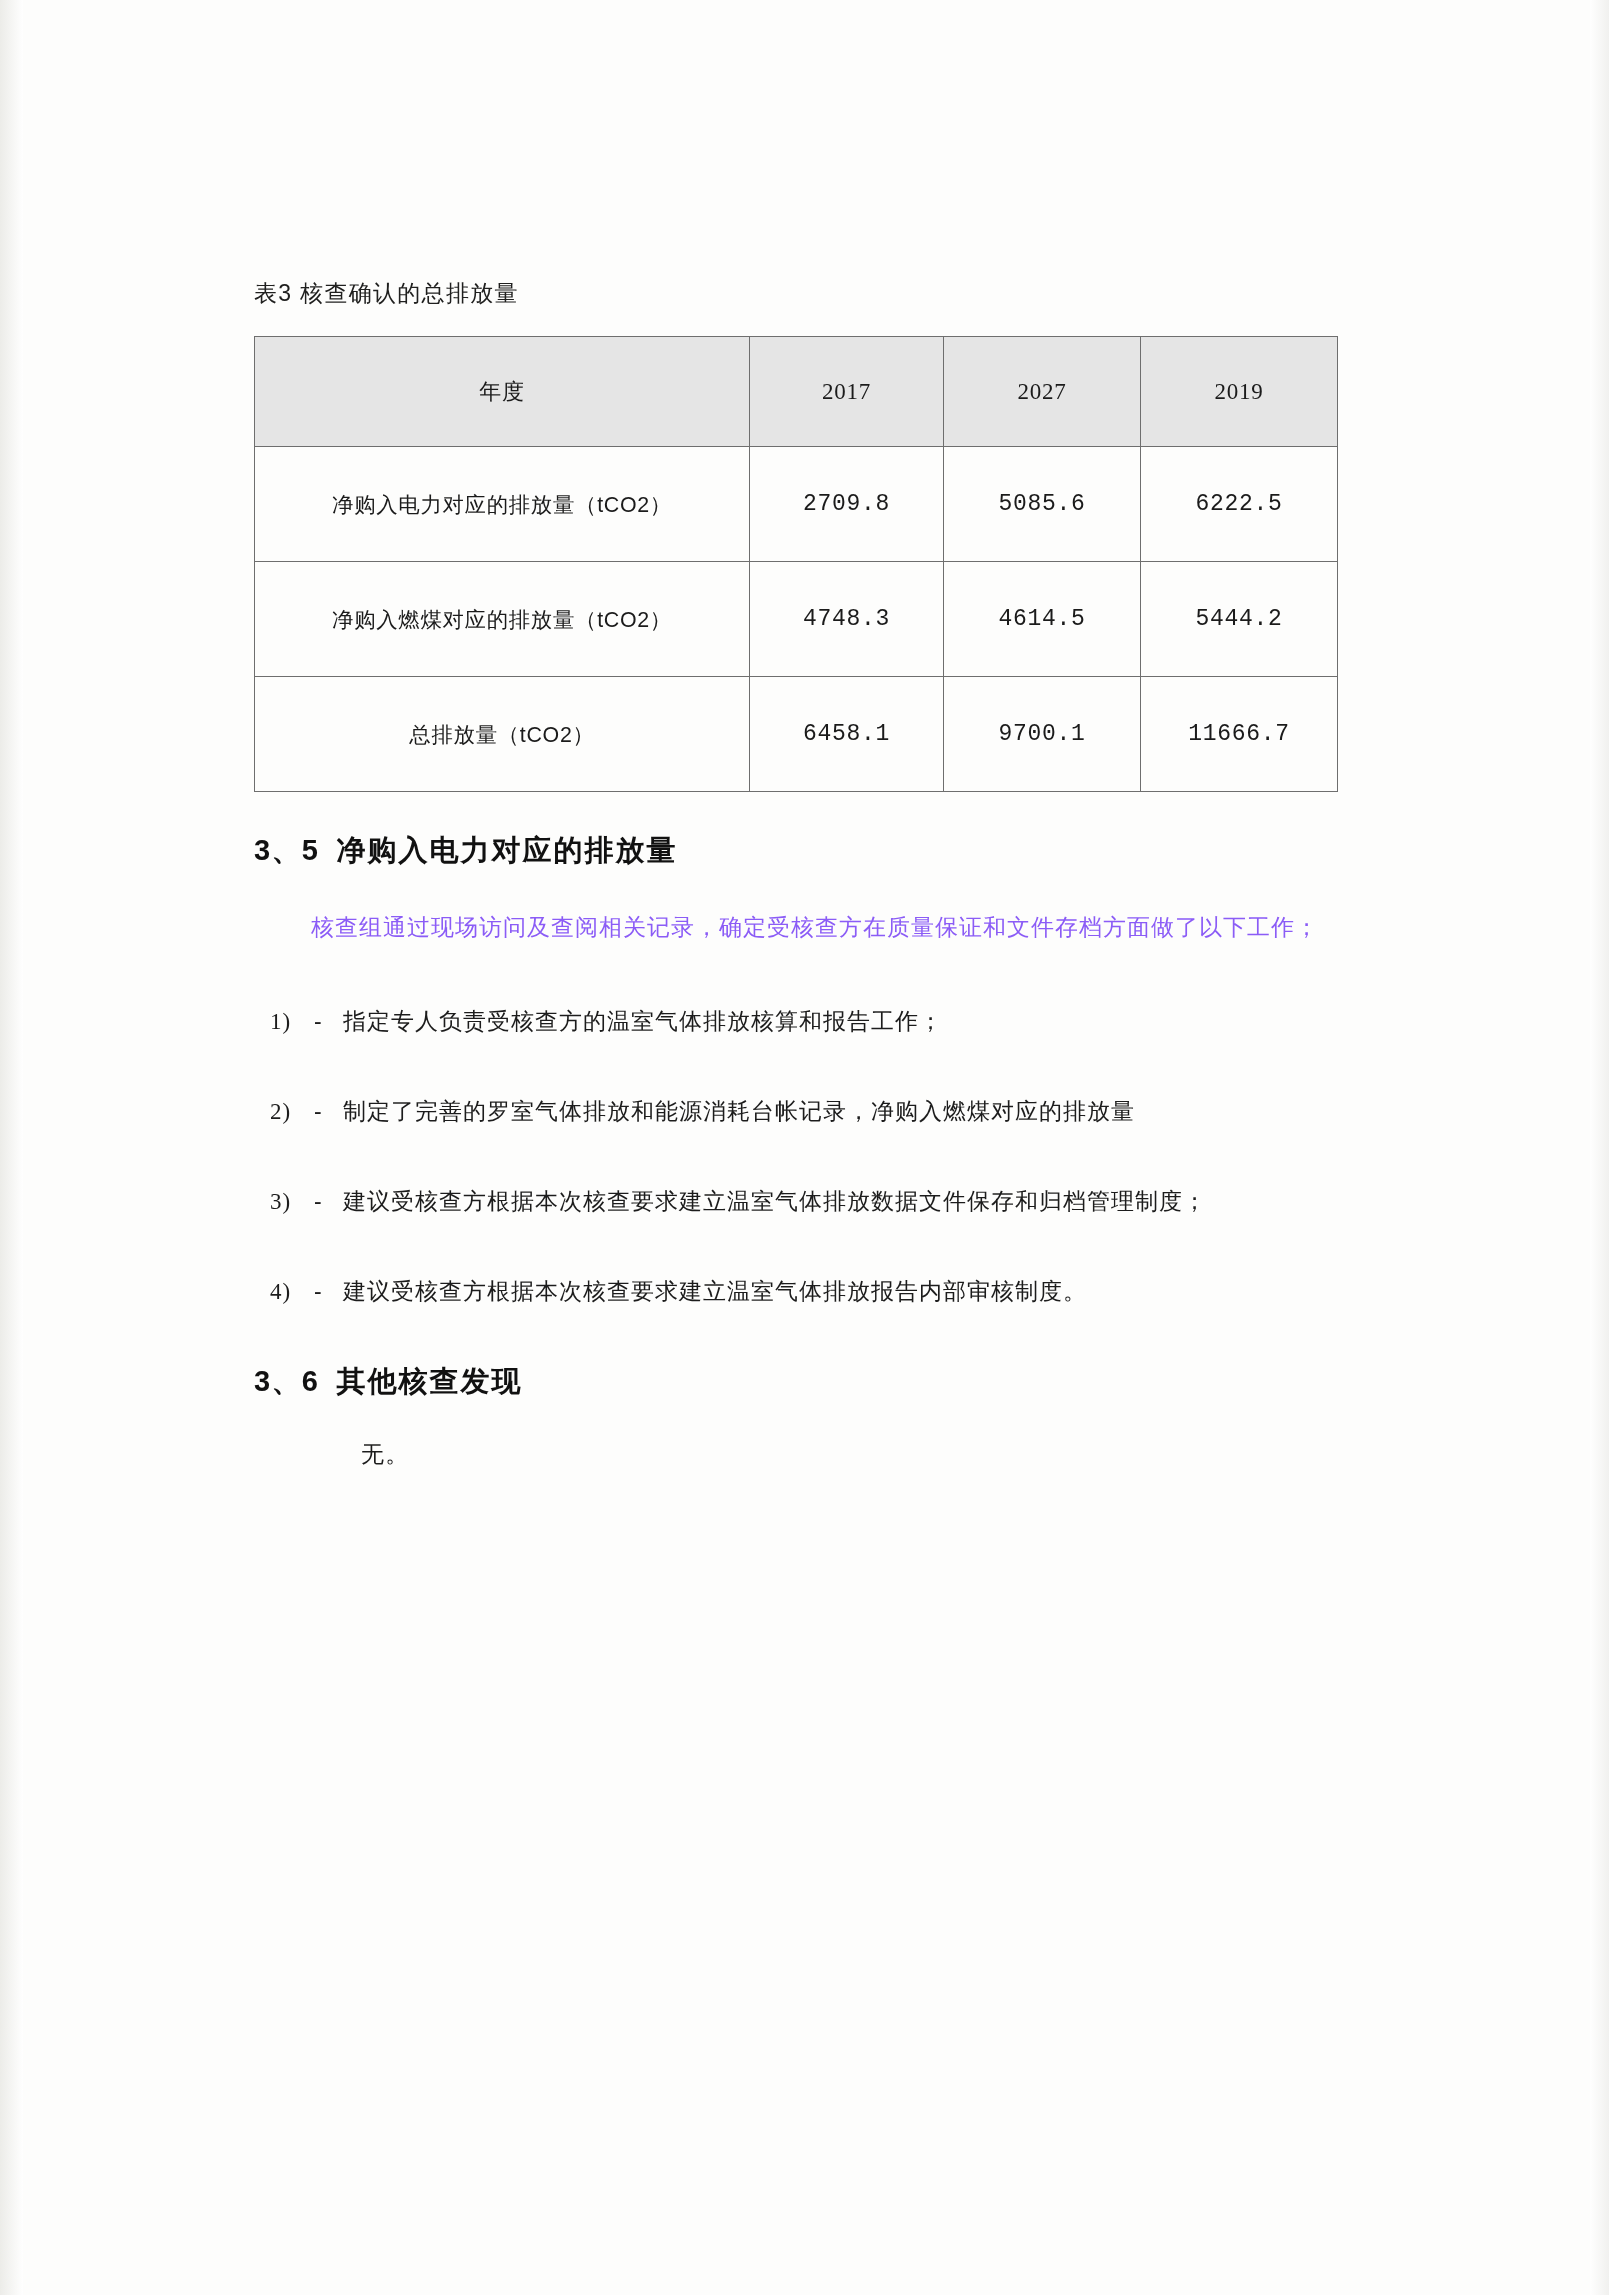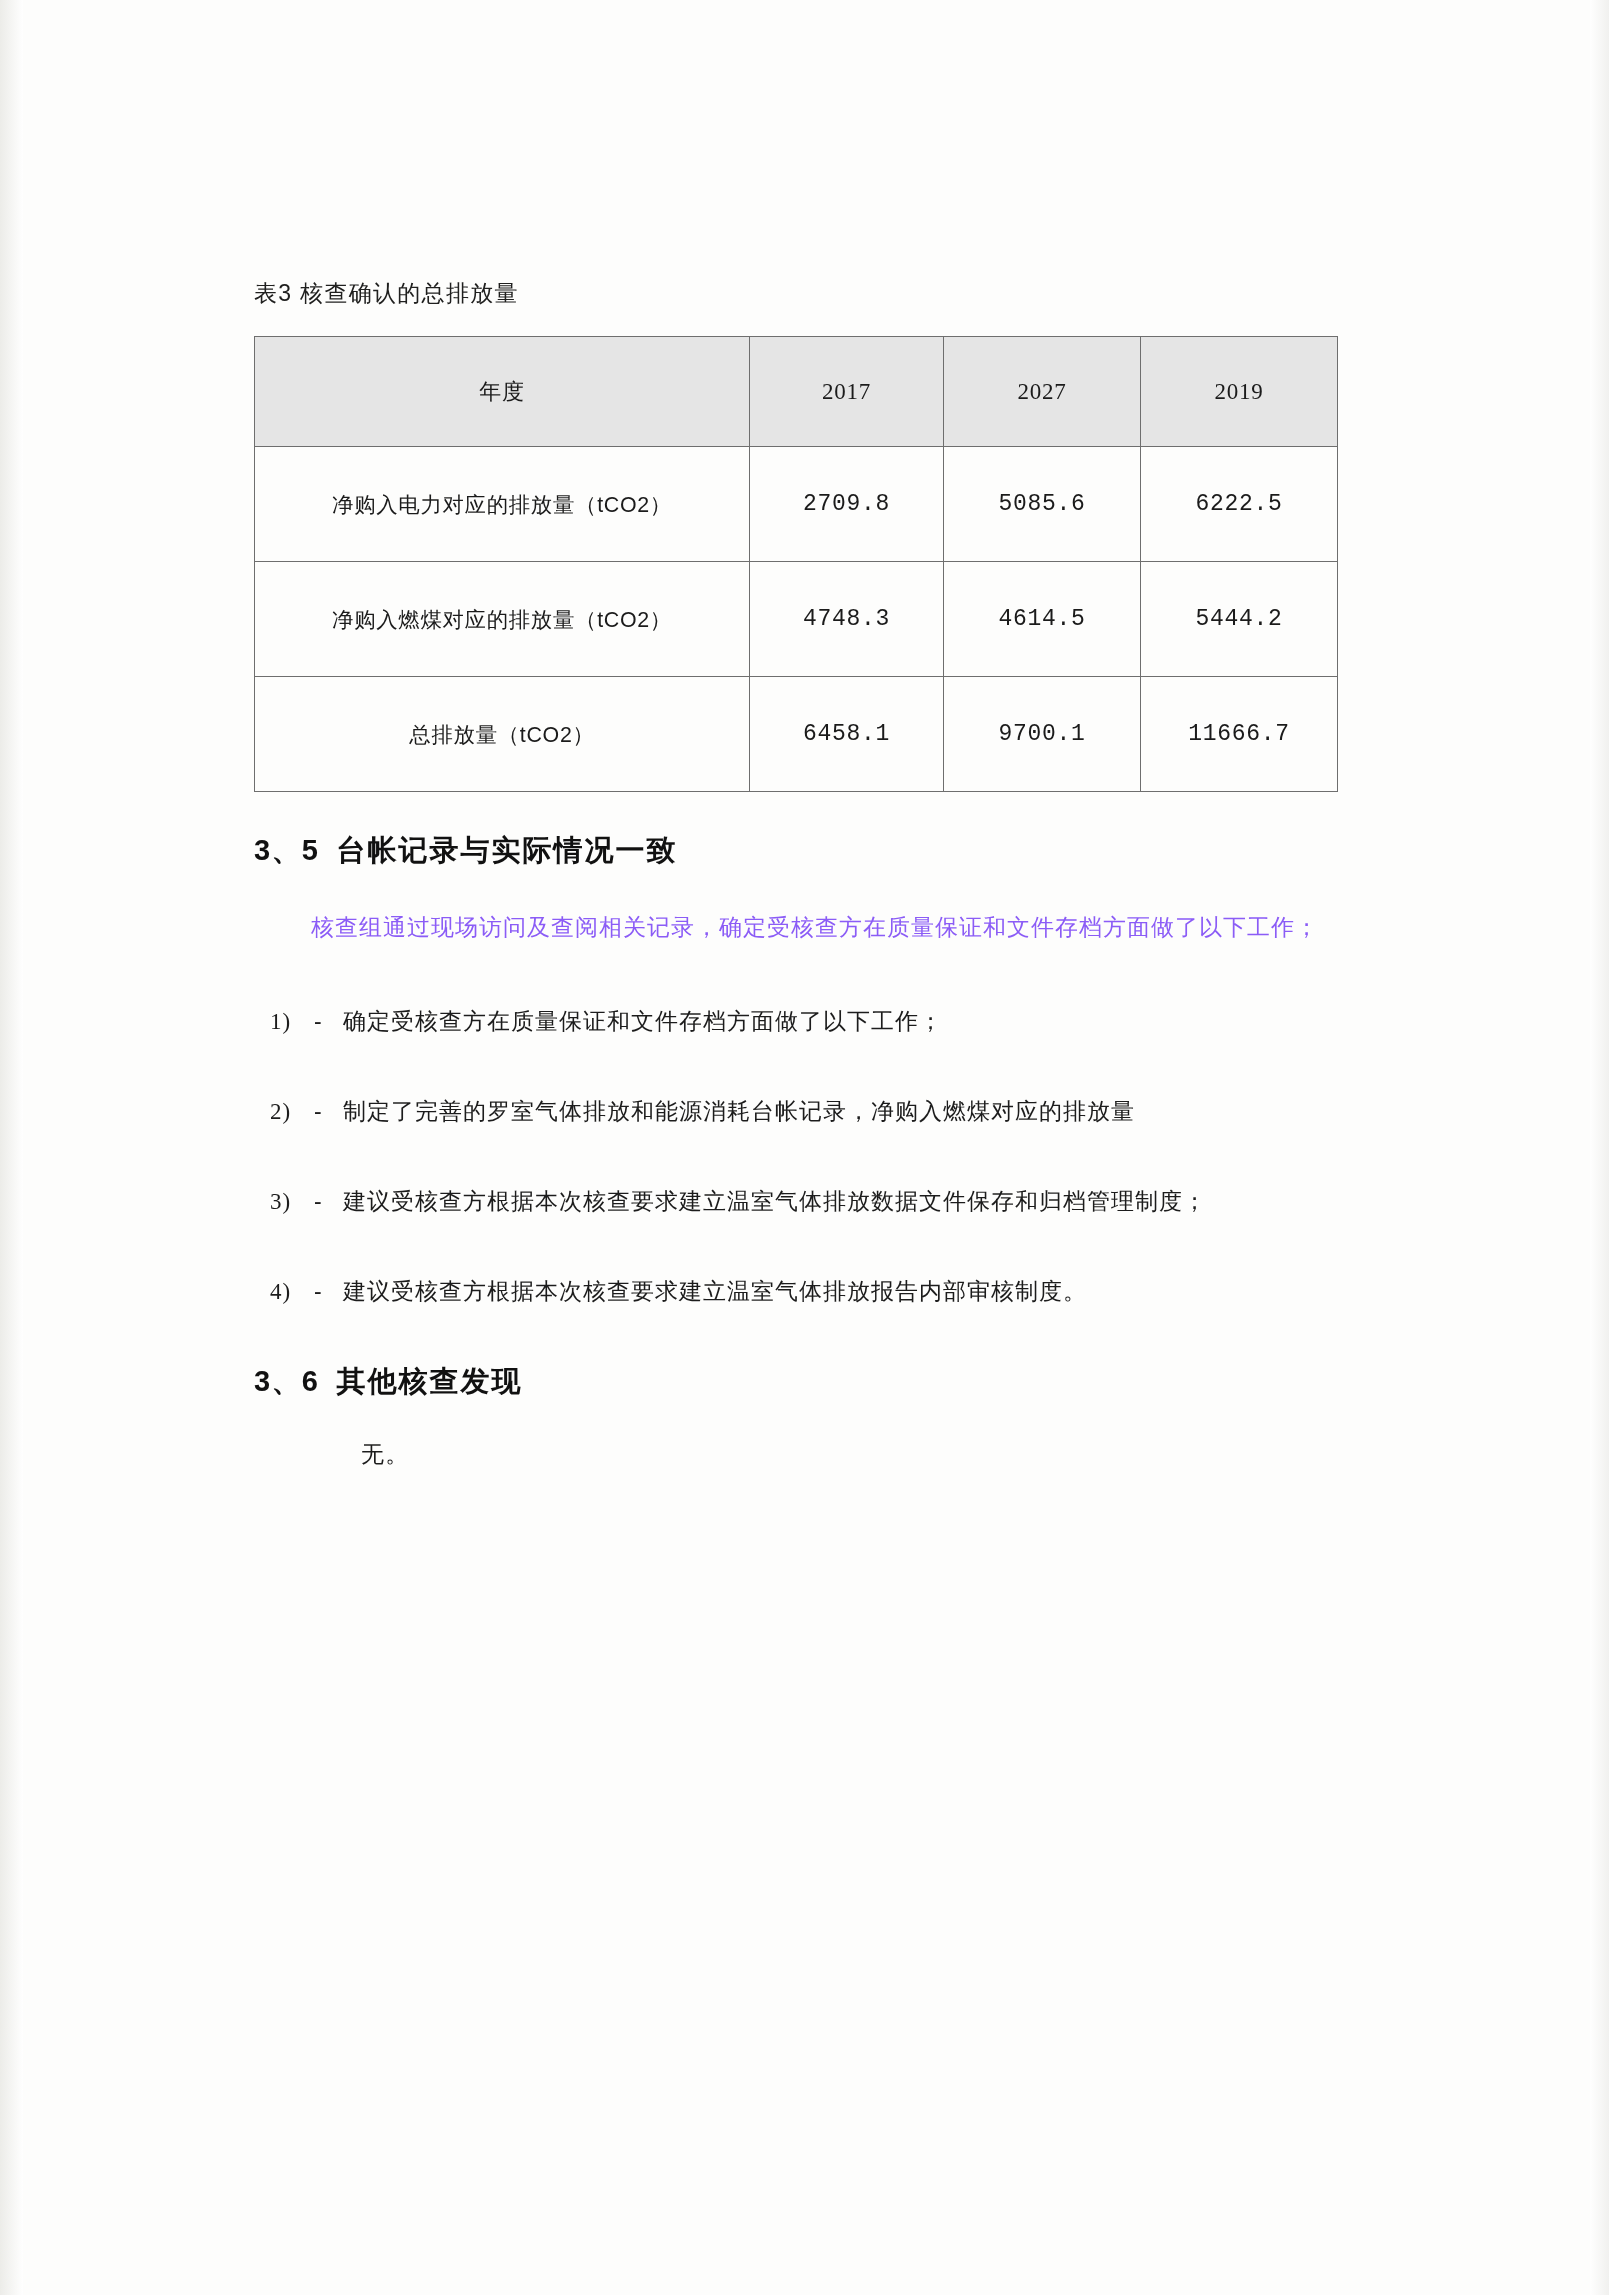--- a/index.html
+++ b/index.html
@@ -201,30 +201,30 @@
         <tr>
           <td class="label">总排放量（tCO2）</td>
           <td class="num">6458.1</td>
           <td class="num">9700.1</td>
           <td class="num">11666.7</td>
         </tr>
       </tbody>
     </table>
 
     <h2 class="section-heading">
-      <span class="num">3、5</span><span class="gap"></span><span>台帐记录与实际情况一致</span>
+      <span class="num">3、5</span><span class="gap"></span><span>净购入电力对应的排放量</span>
     </h2>
 
     <p class="body-para">核查组通过现场访问及查阅相关记录，确定受核查方在质量保证和文件存档方面做了以下工作；</p>
 
     <ol class="numbered">
       <li>
         <span class="marker">1)</span>
         <span class="dash">-</span>
-        <span class="item-text">确定受核查方在质量保证和文件存档方面做了以下工作；</span>
+        <span class="item-text">指定专人负责受核查方的温室气体排放核算和报告工作；</span>
       </li>
       <li>
         <span class="marker">2)</span>
         <span class="dash">-</span>
         <span class="item-text">制定了完善的罗室气体排放和能源消耗台帐记录，净购入燃煤对应的排放量</span>
       </li>
       <li>
         <span class="marker">3)</span>
         <span class="dash">-</span>
         <span class="item-text">建议受核查方根据本次核查要求建立温室气体排放数据文件保存和归档管理制度；</span>

